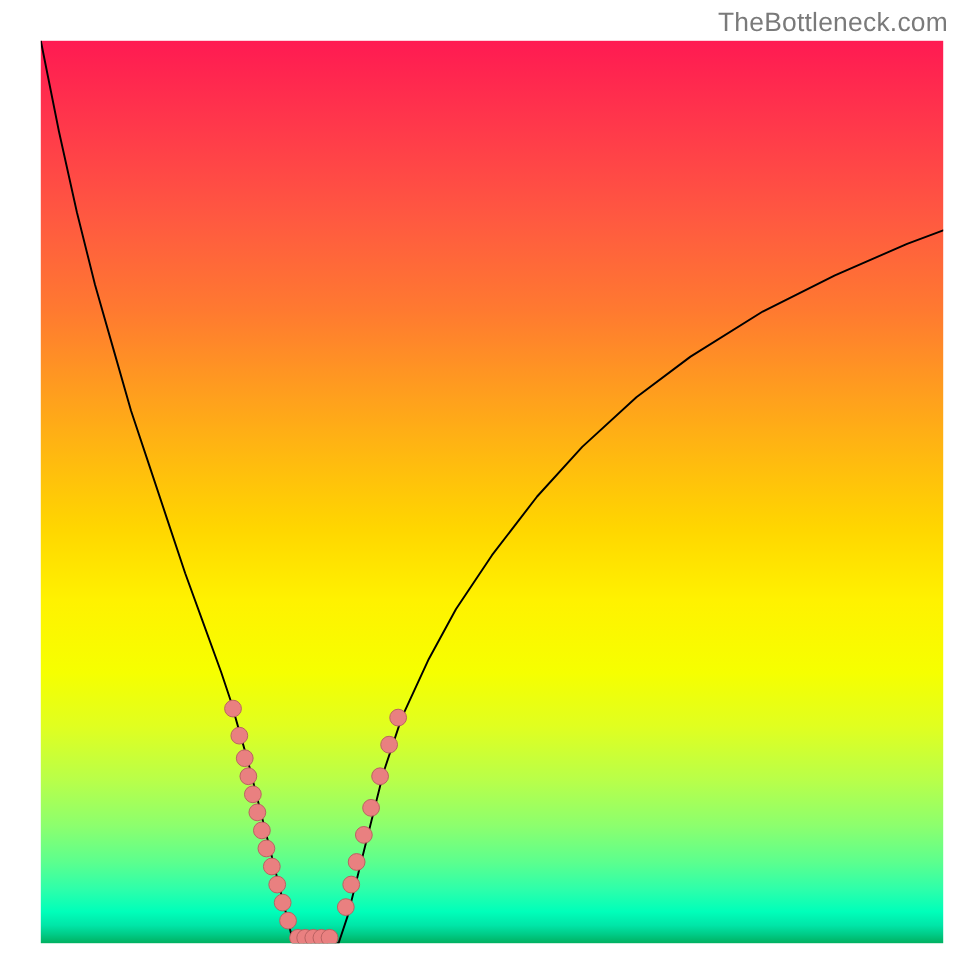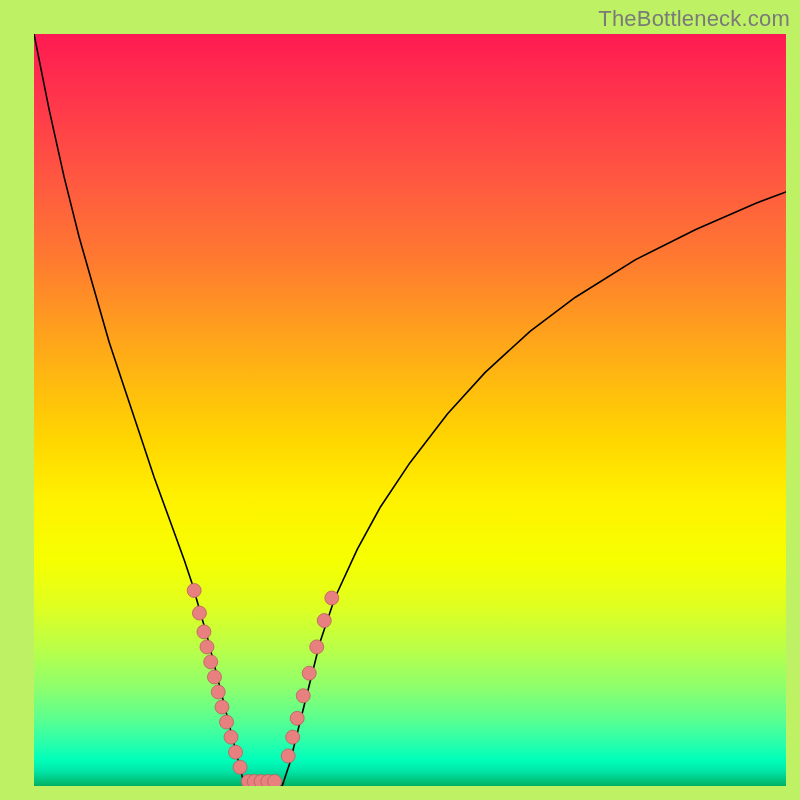--- a/index.html
+++ b/index.html
@@ -8,21 +8,21 @@
     width: 800px;
     height: 800px;
     overflow: hidden;
     background: #000;
     font-family: Arial, Helvetica, sans-serif;
   }
   .frame {
     position: relative;
     width: 800px;
     height: 800px;
-    background: #bef264;
+    background: #ffffff;
   }
   .plot-area {
     position: absolute;
     left: 34px;
     top: 34px;
     width: 752px;
     height: 752px;
     background: linear-gradient(to bottom,
       #ff1a52 0%,
       #ff3a4a 10%,

